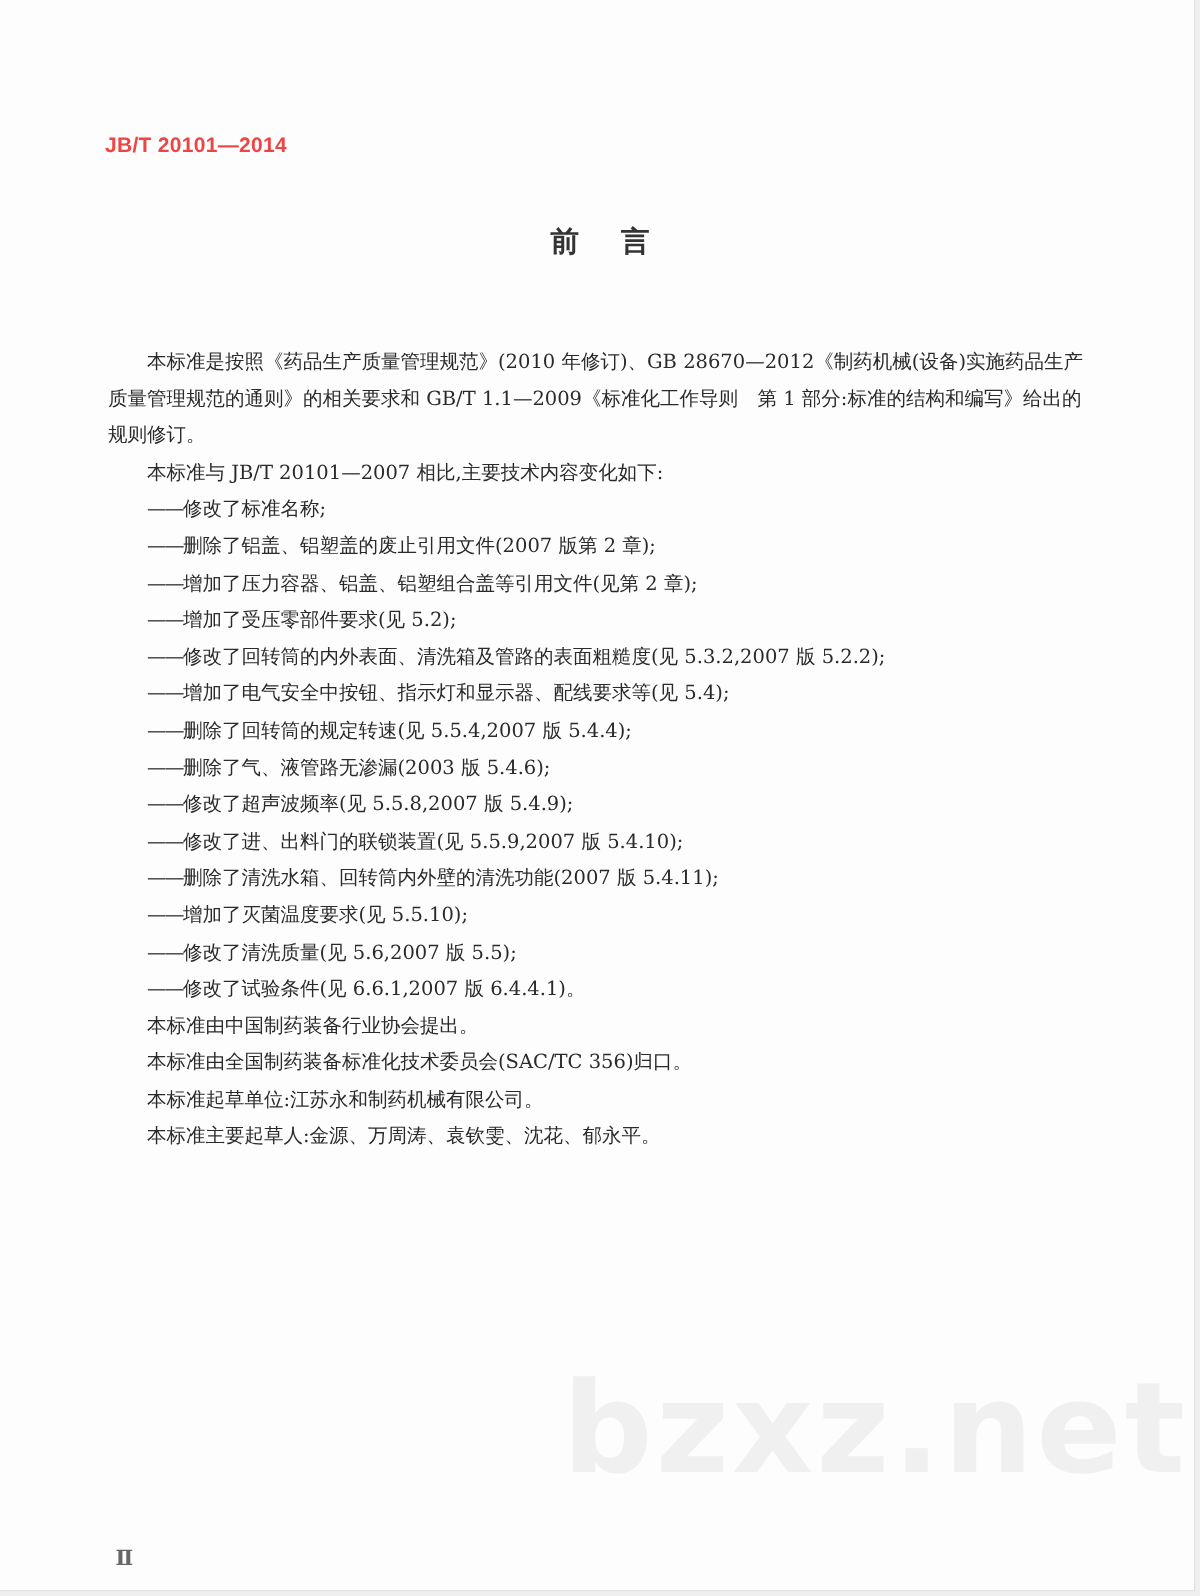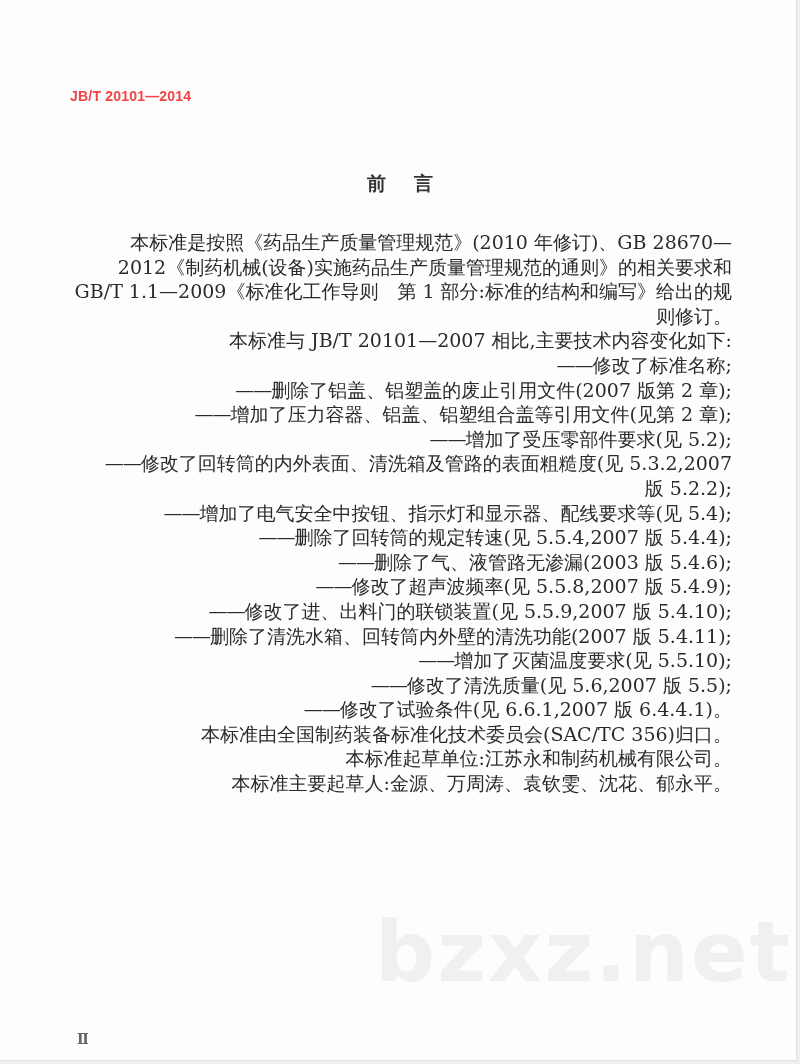--- a/index.html
+++ b/index.html
@@ -32,39 +32,38 @@
       font-family: "Liberation Sans", "DejaVu Sans", sans-serif;
       font-weight: bold;
       font-size: 14px;
       color: #ef4444;
       letter-spacing: 0.2px;
     }
     .title {
       position: absolute;
       left: 0;
       width: 800px;
-      top: 171px;
+      top: 148px;
       text-align: center;
       font-family: "DejaVu Sans", sans-serif;
       font-weight: bold;
       font-size: 19px;
       color: #333;
       letter-spacing: 28px;
       padding-left: 28px;
       box-sizing: border-box;
     }
     .body-text {
       position: absolute;
       left: 72px;
       top: 230px;
       width: 660px;
-      font-size: 19px;
+      font-size: 13px;
       line-height: 24.6px;
       color: #2a2a2a;
-      text-align: right;
     }
     .para {
       margin: 0;
       text-indent: 2em;
     }
     .first-para {
       line-height: 24.6px;
     }
     .change-list {
       margin: 0;
@@ -122,20 +121,21 @@
       <li class="change-item"><span class="dash">——</span><span>删除了回转筒的规定转速(见 5.5.4,2007 版 5.4.4);</span></li>
       <li class="change-item"><span class="dash">——</span><span>删除了气、液管路无渗漏(2003 版 5.4.6);</span></li>
       <li class="change-item"><span class="dash">——</span><span>修改了超声波频率(见 5.5.8,2007 版 5.4.9);</span></li>
       <li class="change-item"><span class="dash">——</span><span>修改了进、出料门的联锁装置(见 5.5.9,2007 版 5.4.10);</span></li>
       <li class="change-item"><span class="dash">——</span><span>删除了清洗水箱、回转筒内外壁的清洗功能(2007 版 5.4.11);</span></li>
       <li class="change-item"><span class="dash">——</span><span>增加了灭菌温度要求(见 5.5.10);</span></li>
       <li class="change-item"><span class="dash">——</span><span>修改了清洗质量(见 5.6,2007 版 5.5);</span></li>
       <li class="change-item"><span class="dash">——</span><span>修改了试验条件(见 6.6.1,2007 版 6.4.4.1)。</span></li>
     </ul>
 
+    <p class="para">本标准由中国制药装备行业协会提出。</p>
     <p class="para">本标准由全国制药装备标准化技术委员会(SAC/TC 356)归口。</p>
     <p class="para">本标准起草单位:江苏永和制药机械有限公司。</p>
     <p class="para">本标准主要起草人:金源、万周涛、袁钦雯、沈花、郁永平。</p>
   </div>
 
   <div class="watermark">bzxz.net</div>
 
   <div class="page-number">Ⅱ</div>
 </div>
 

